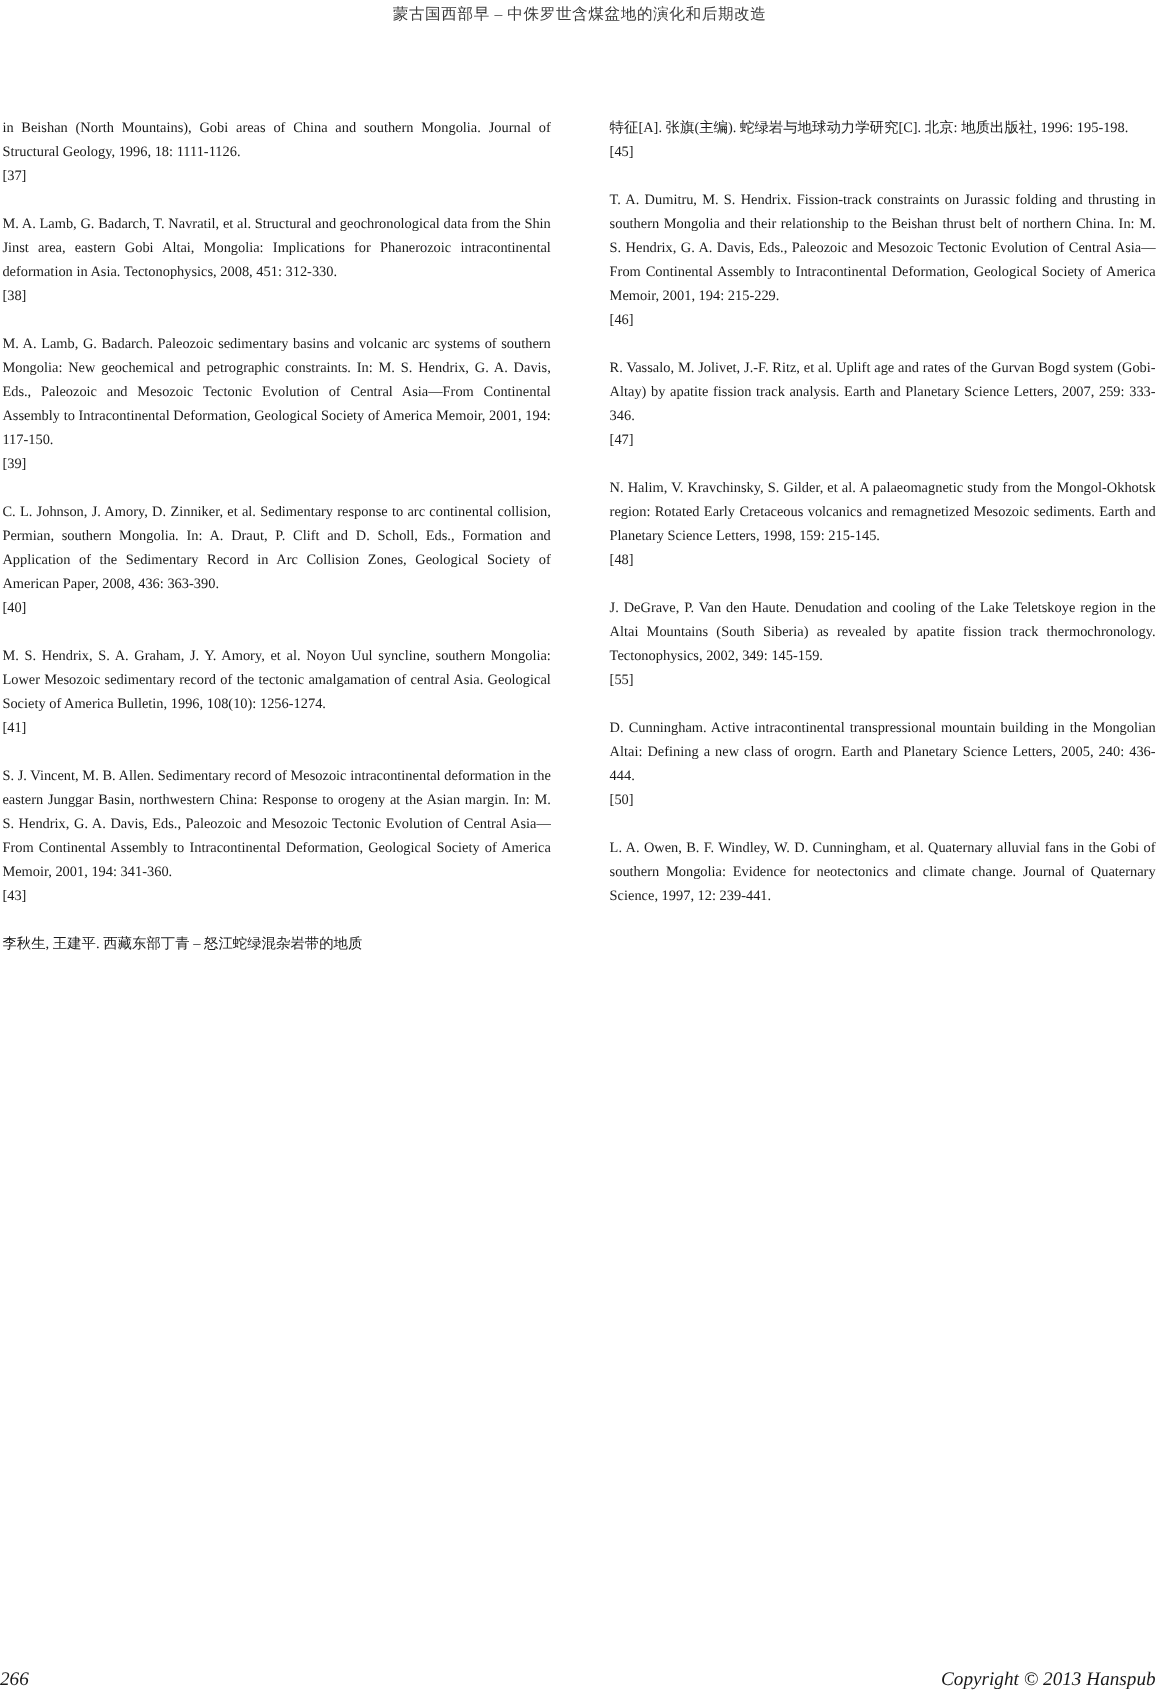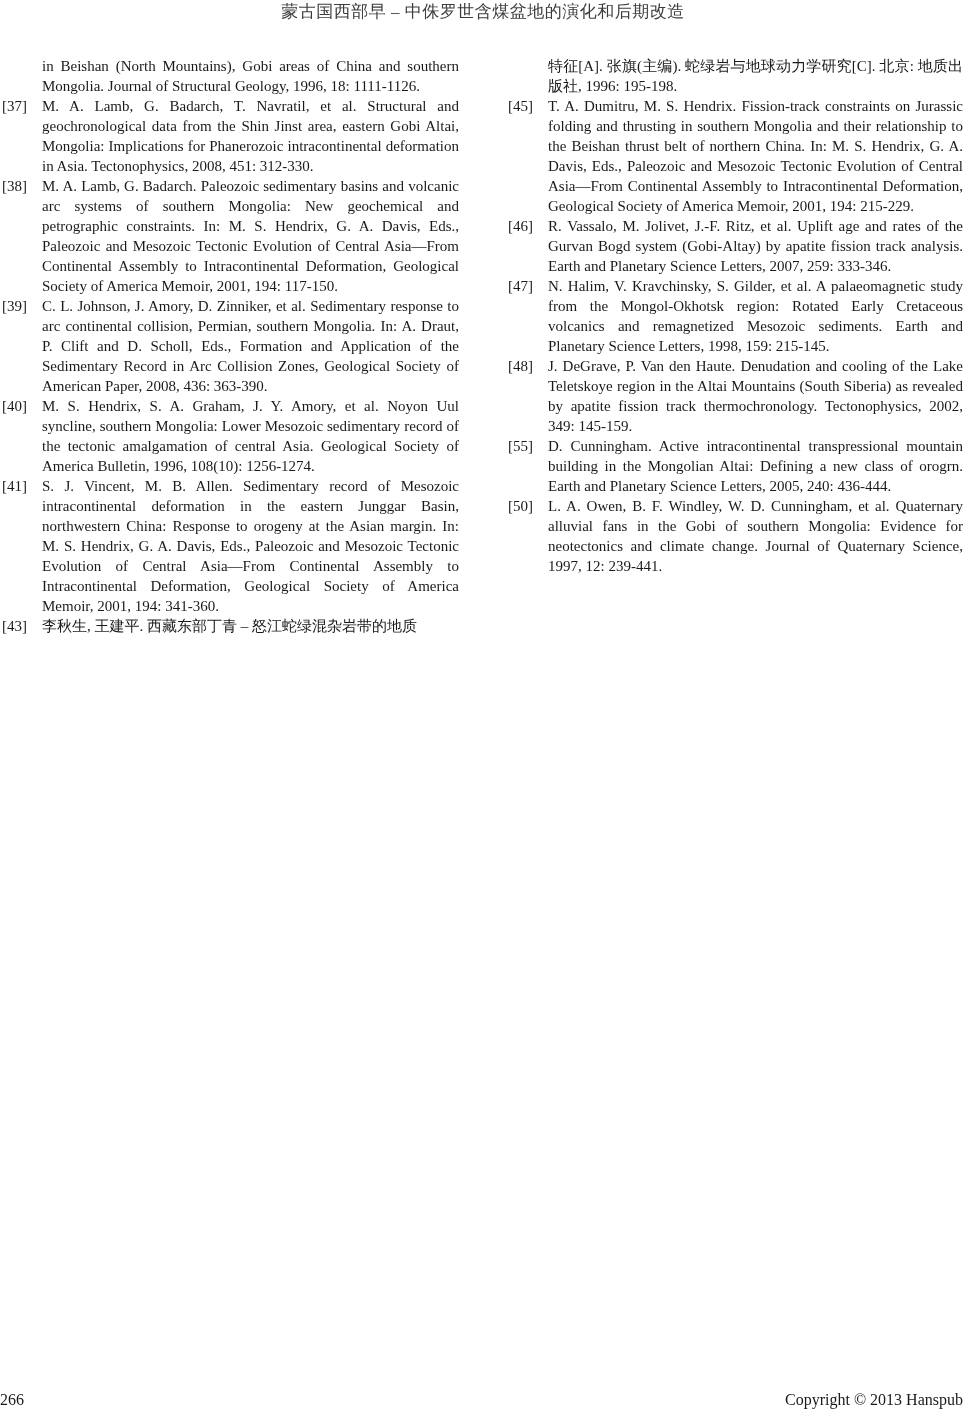--- a/index.html
+++ b/index.html
@@ -15,60 +15,62 @@
     overflow: hidden;
   }
   .header {
     position: absolute;
     top: 1px;
     left: 0;
     right: 0;
     text-align: center;
   }
   .running-title {
-    font-size: 17px;
+    font-size: 13px;
     line-height: 21px;
     color: #3c3c3c;
     letter-spacing: 0.5px;
   }
   .columns {
     position: absolute;
     top: 56px;
     left: 2px;
     right: 3px;
     display: flex;
     gap: 49px;
   }
   .col { flex: 0 0 auto; }
   .col-left  { width: 457px; }
   .col-right { width: 455px; }
   .ref {
     display: flex;
-    font-size: 15px;
+    font-size: 12px;
     line-height: 20px;
+    flex-direction: column;
   }
   .ref-label {
     flex: 0 0 40px;
     text-align: left;
   }
   .ref-text {
     flex: 1 1 auto;
     text-align: justify;
     text-align-last: left;
   }
   .footer {
     position: absolute;
     top: 1390px;
     left: 0;
     right: 3px;
     display: flex;
     justify-content: space-between;
     font-size: 16px;
     line-height: 20px;
     color: #1a1a1a;
+    font-style: italic;
   }
 </style>
 </head>
 <body>
 
 <div class="page">
 
   <div class="header">
     <span class="running-title">蒙古国西部早 – 中侏罗世含煤盆地的演化和后期改造</span>
   </div>

